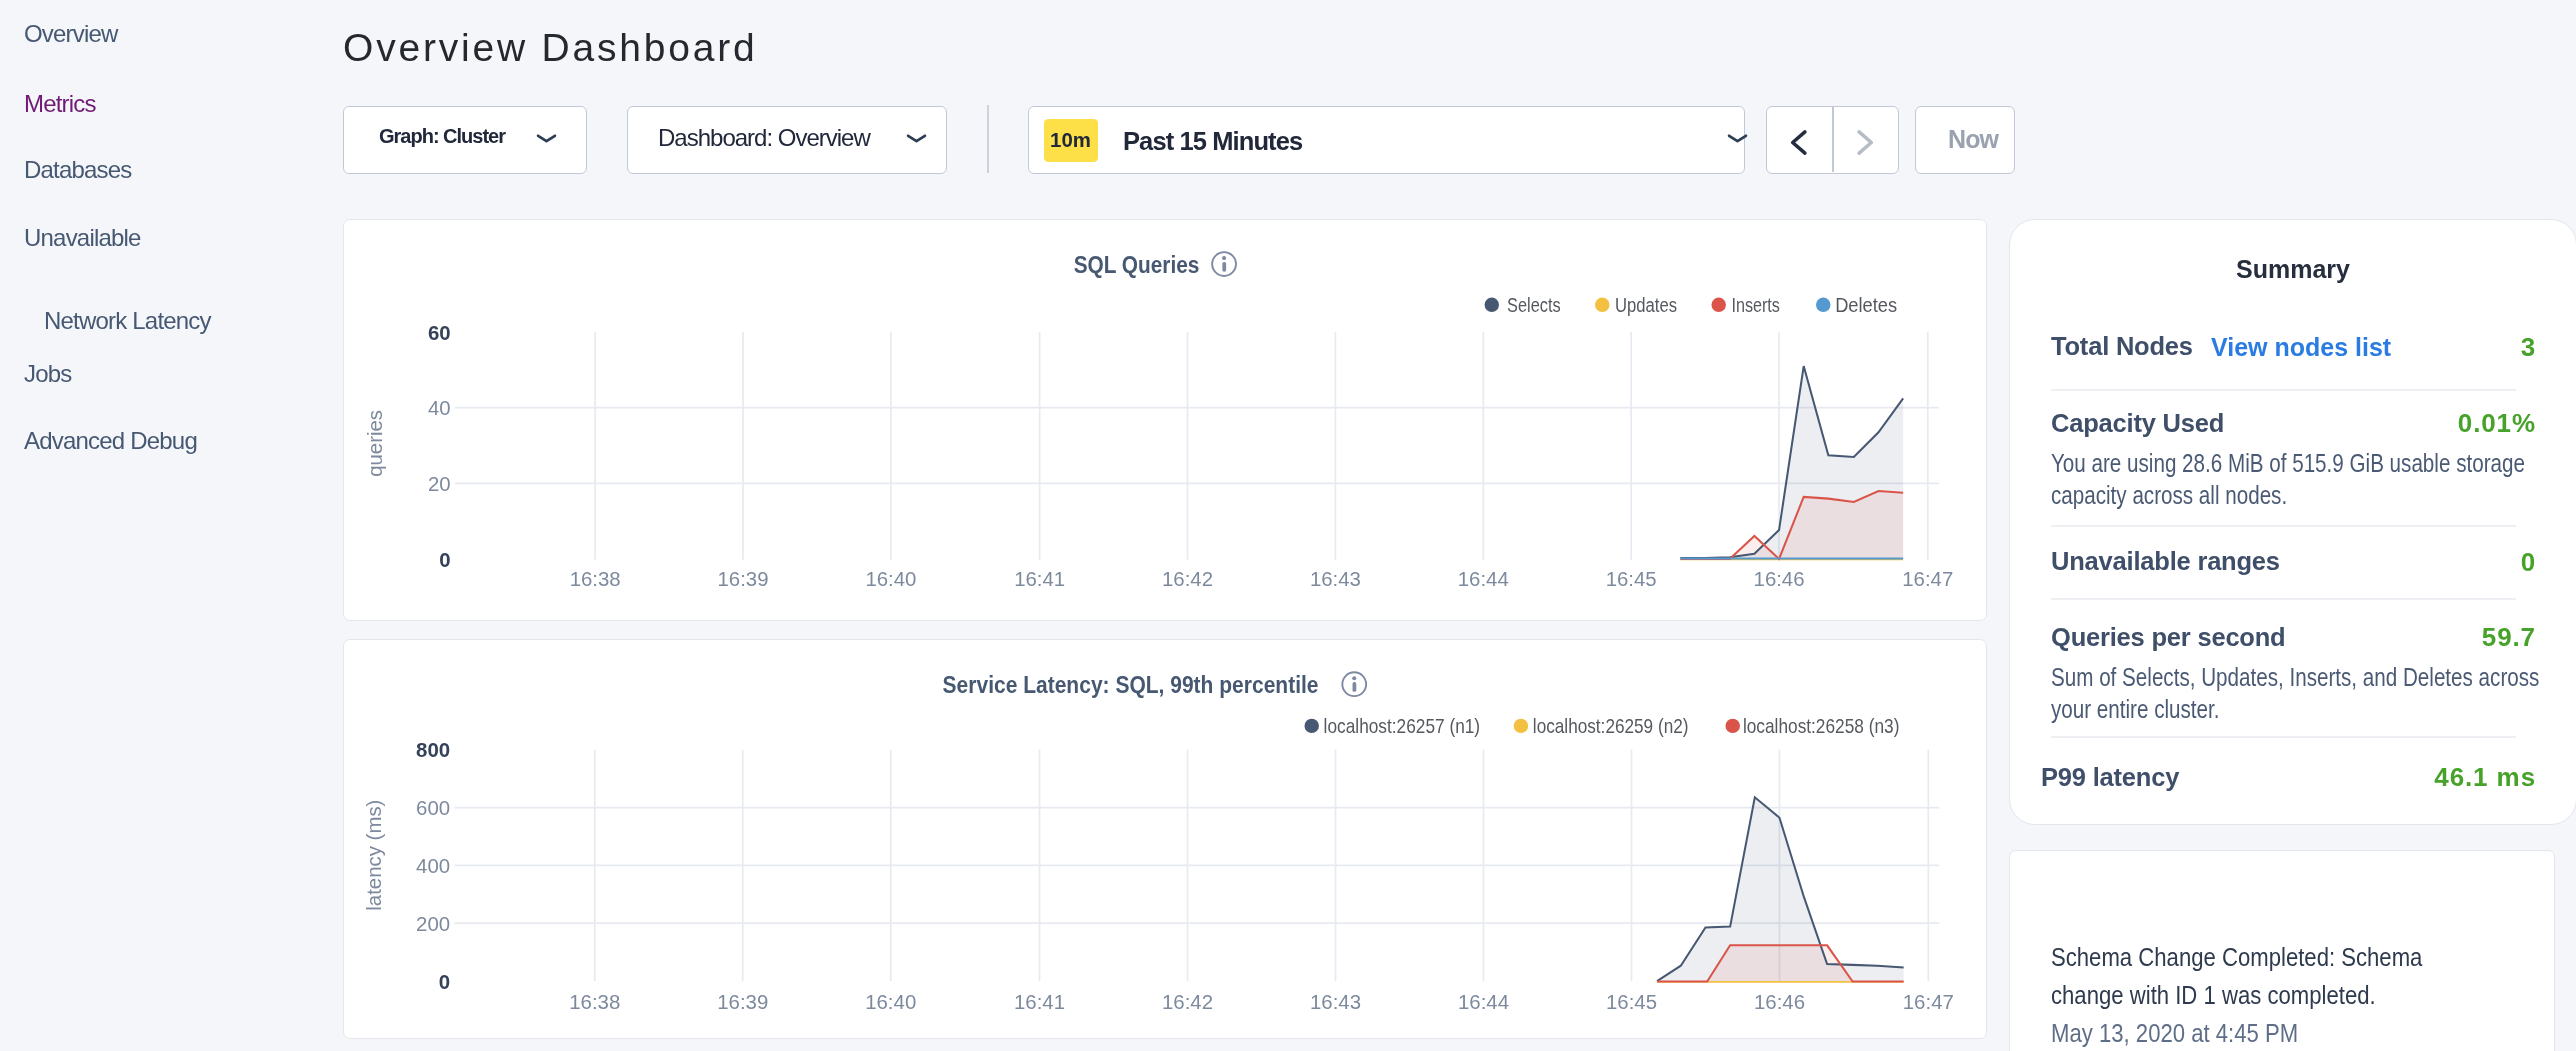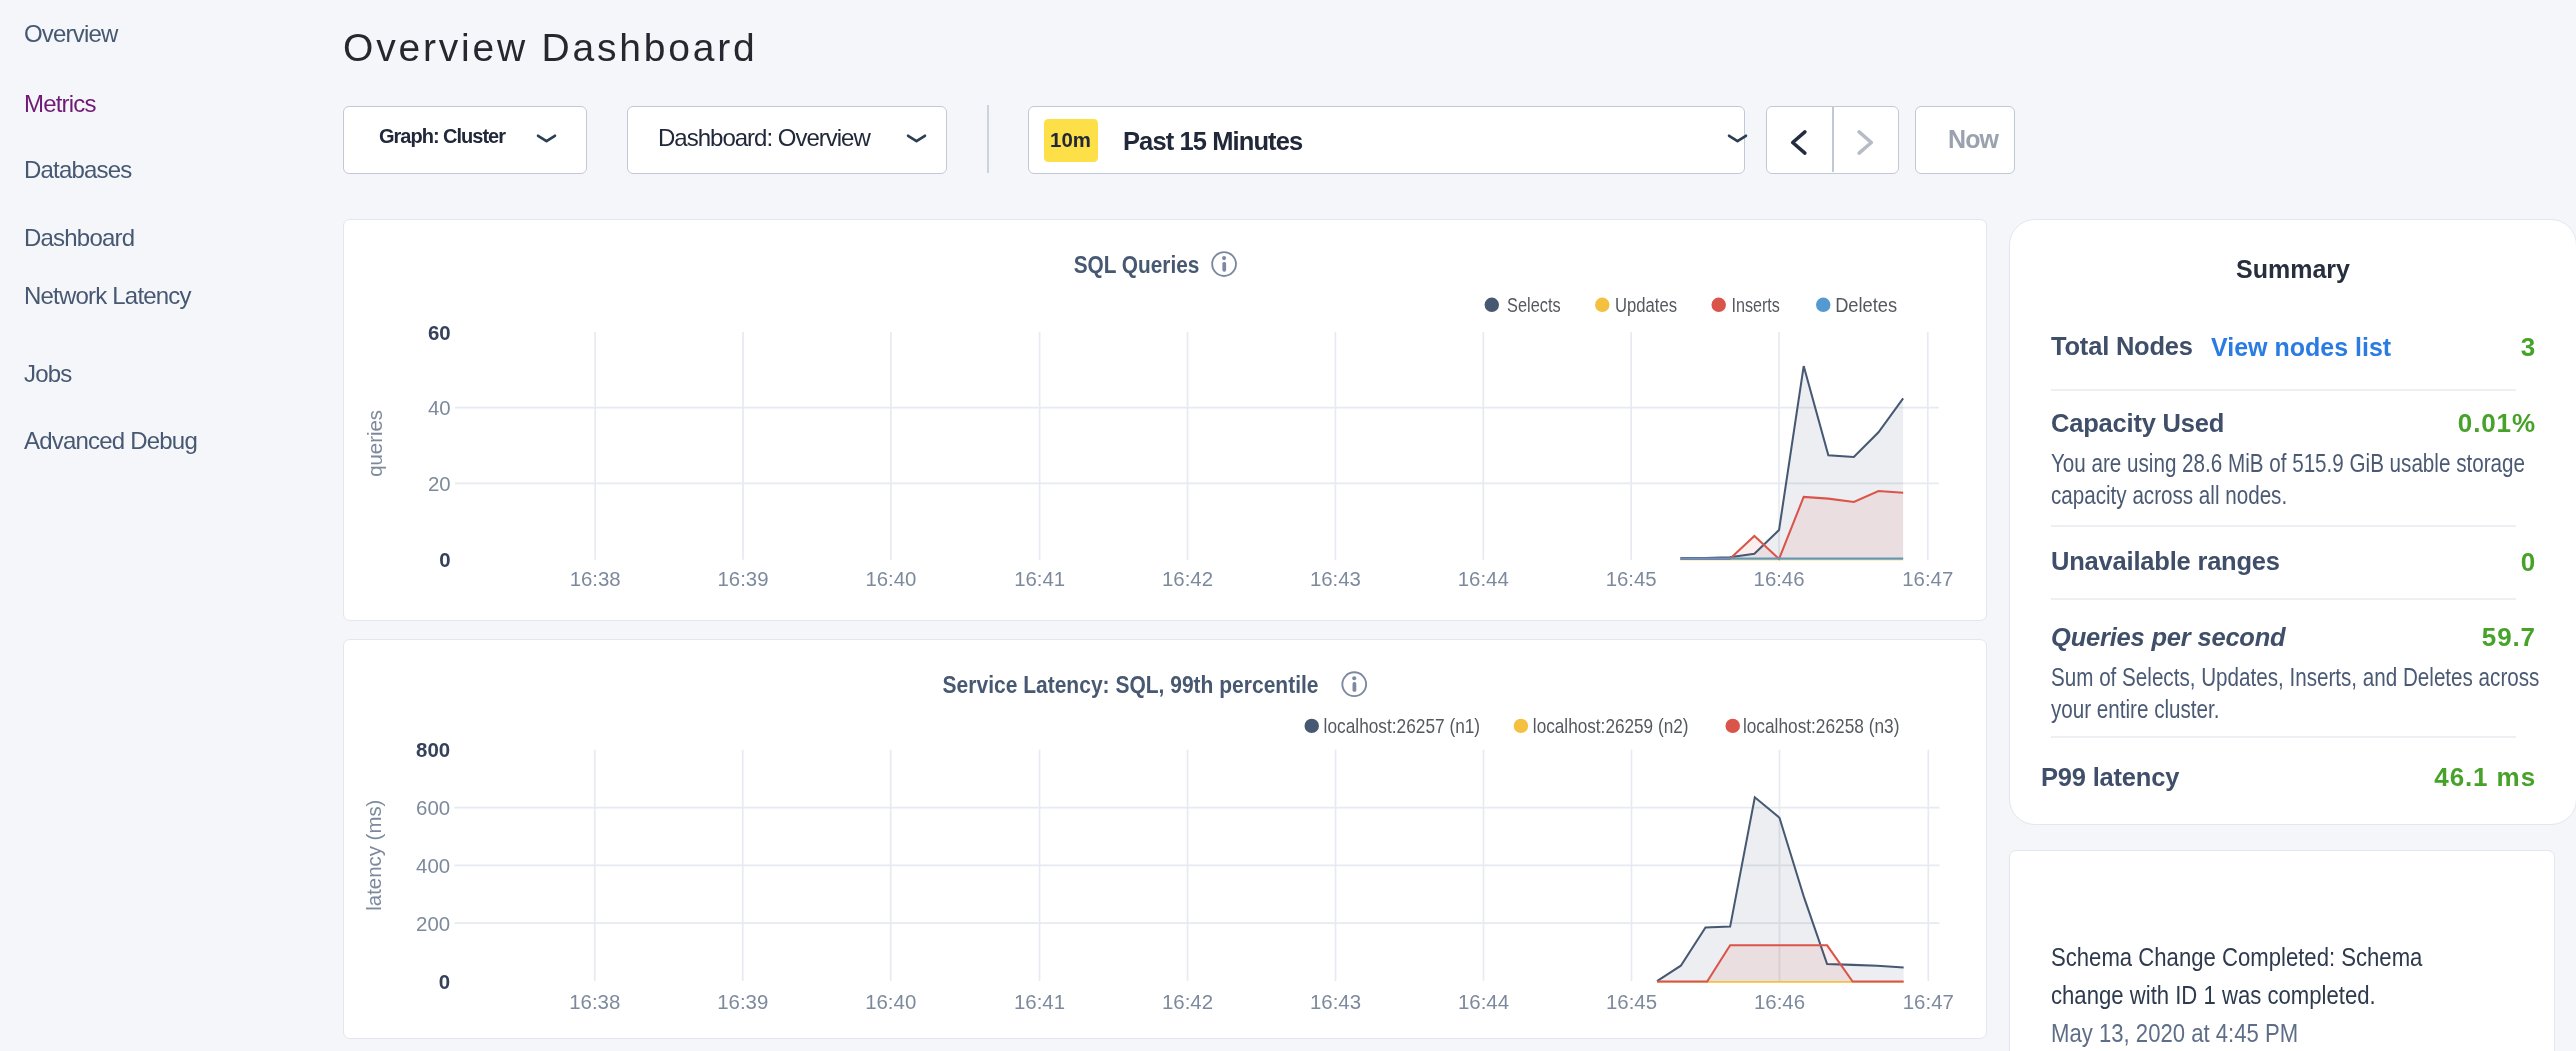--- a/index.html
+++ b/index.html
@@ -13,22 +13,22 @@
   .desc { font-size:25px; color:#4b5a74; line-height:32px; white-space:nowrap; transform:scaleX(0.825); transform-origin:left top; }
   .slabel { position:absolute; font-size:25.5px; font-weight:bold; color:#3f4e69; letter-spacing:-0.2px; }
   .sval { position:absolute; font-size:26px; font-weight:bold; color:#47a22a; letter-spacing:0.9px; }
 </style>
 </head>
 <body>
 
 <div class="navitem" style="top:22px;">Overview</div>
 <div class="navitem" style="top:92px; color:#701a75; font-weight:normal;">Metrics</div>
 <div class="navitem" style="top:158px;">Databases</div>
-<div class="navitem" style="top:226px;">Dashboard</div>
-<div class="navitem" style="top:284px;">Network Latency</div>
+<div class="navitem" style="top:226px;">Unavailable</div>
+<div class="navitem" style="top:309px;margin-left:20px;">Network Latency</div>
 <div class="navitem" style="top:362px;">Jobs</div>
 <div class="navitem" style="top:429px;">Advanced Debug</div>
 
 <div class="abs" style="left:343px; top:28px; font-size:39px; color:#25282e; line-height:1; letter-spacing:2.8px;">Overview Dashboard</div>
 
 <div class="ctl" style="left:343px; width:244px;">
   <span class="abs" style="left:35px; top:18.7px; font-size:20px; font-weight:bold; color:#21283a; letter-spacing:-1px; line-height:1;">Graph: Cluster</span>
   <svg class="abs" style="left:192px; top:27px;" width="21" height="9.4" viewBox="0 0 25 11">
       <path d="M2.5 2 L12.5 8.5 L22.5 2" fill="none" stroke="#2c3e54" stroke-width="3.2" stroke-linecap="round" stroke-linejoin="round"></path>
     </svg>
@@ -187,21 +187,21 @@
 
   <div class="slabel" style="left:41px; top:189px;">Capacity Used</div>
   <div class="sval" style="right:40px; top:188px;">0.01%</div>
   <div class="abs desc" style="left:41px; top:227px;">You are using 28.6 MiB of 515.9 GiB usable storage<br>capacity across all nodes.</div>
   <div class="divline" style="left:41px; top:305px; width:465px;"></div>
 
   <div class="slabel" style="left:41px; top:327px;">Unavailable ranges</div>
   <div class="sval" style="right:40px; top:327px;">0</div>
   <div class="divline" style="left:41px; top:378px; width:465px;"></div>
 
-  <div class="slabel" style="left:41px; top:403px;font-style:italic;">Queries per second</div>
+  <div class="slabel" style="left:41px; top:403px;">Queries per second</div>
   <div class="sval" style="right:40px; top:402px;">59.7</div>
   <div class="abs desc" style="left:41px; top:441px;">Sum of Selects, Updates, Inserts, and Deletes across<br>your entire cluster.</div>
   <div class="divline" style="left:41px; top:516px; width:465px;"></div>
 
   <div class="slabel" style="left:31px; top:543px;">P99 latency</div>
   <div class="sval" style="right:40px; top:542px;">46.1 ms</div>
 </div>
 
 <div class="card" style="left:2009px; top:850px; width:546px; height:247px;">
   <div class="abs" style="left:41px; top:87px; font-size:25px; color:#2e3a4d; line-height:38px; white-space:nowrap; transform:scaleX(0.885); transform-origin:left top;">Schema Change Completed: Schema<br>change with ID 1 was completed.<br><span style="color:#5f6e88;">May 13, 2020 at 4:45 PM</span></div>

